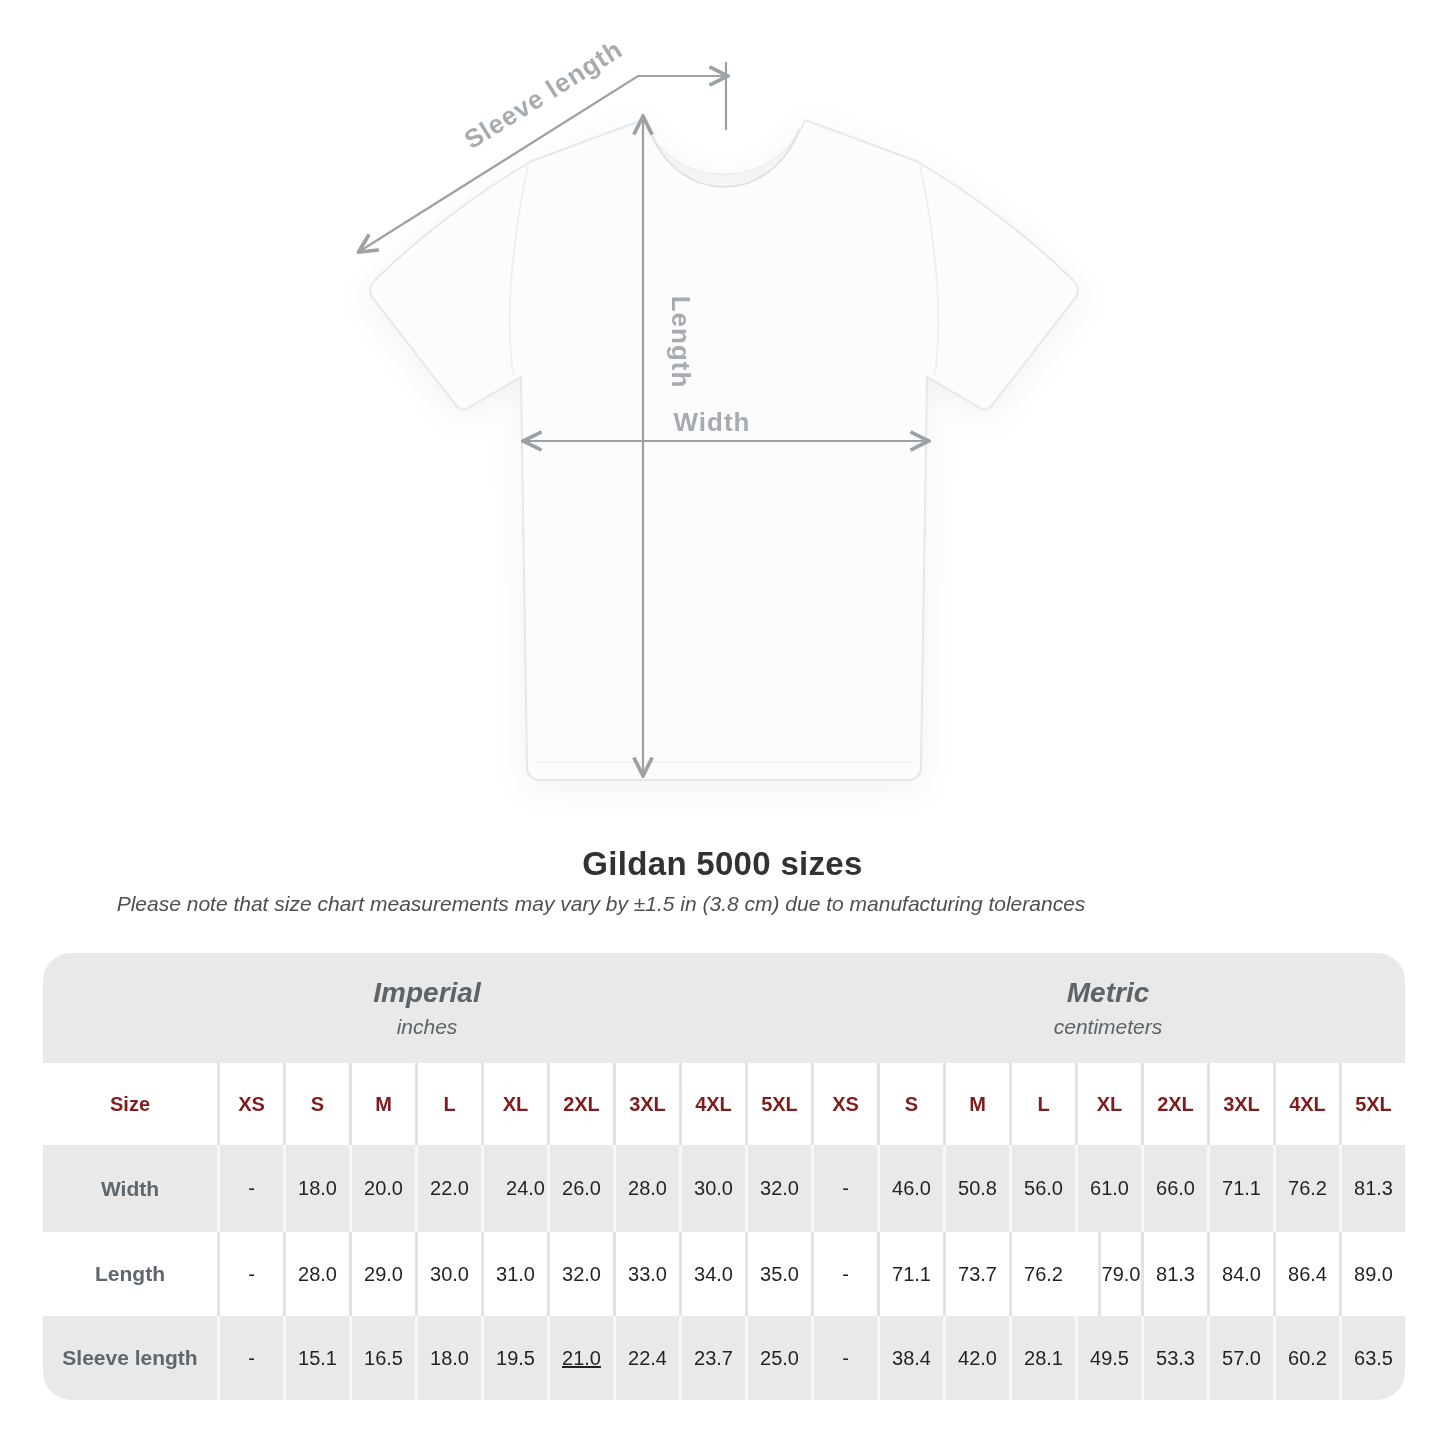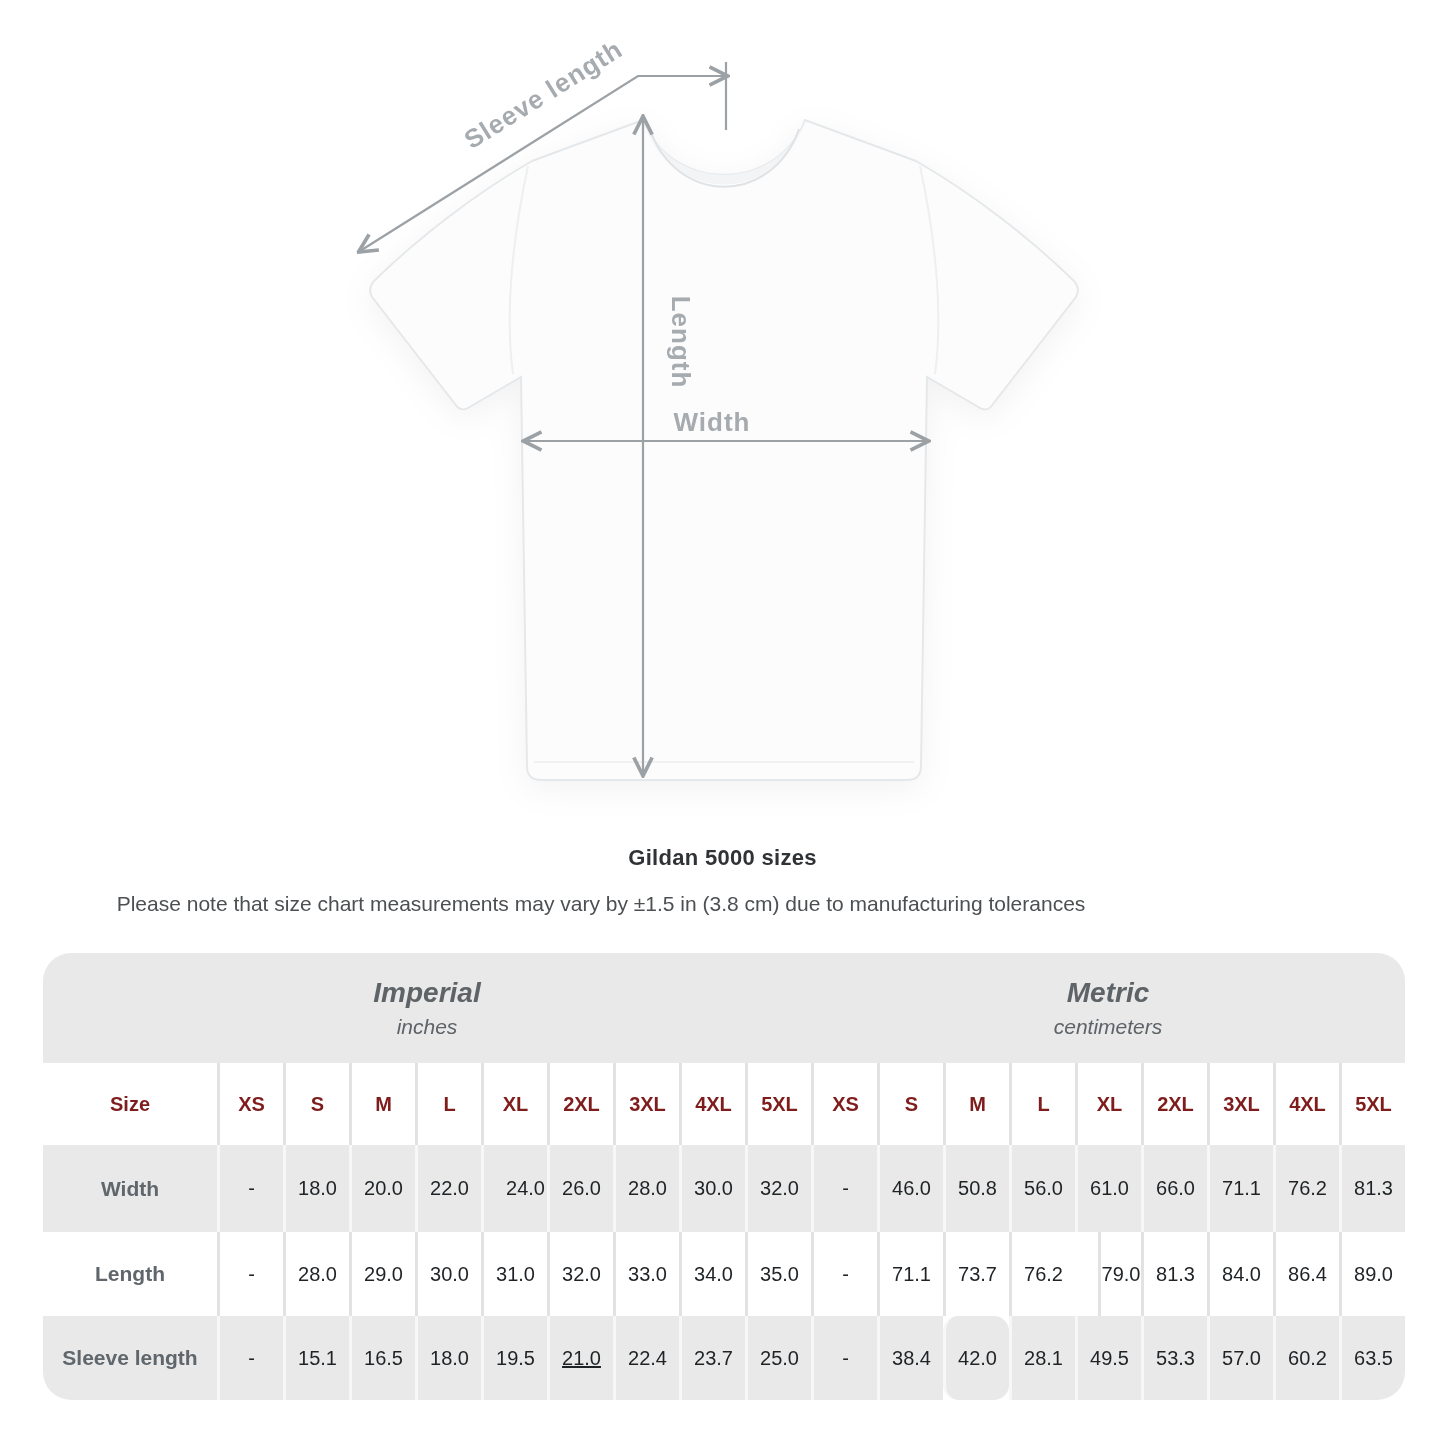--- a/index.html
+++ b/index.html
@@ -5,23 +5,23 @@
   html,body{margin:0;padding:0;background:#fff;}
   body{position:relative;width:1445px;height:1445px;overflow:hidden;
        font-family:"Liberation Sans",sans-serif;}
 
   
   .diagram{position:absolute;left:0;top:0;width:1445px;height:830px;}
   .shirt{filter:drop-shadow(0 8px 16px rgba(0,0,0,0.05));}
 
   
   .page-title{position:absolute;left:0;top:845px;width:1445px;text-align:center;
-    font-size:22px;font-weight:bold;color:#303335;letter-spacing:.3px;}
+    font-size:33px;font-weight:bold;color:#303335;letter-spacing:.3px;}
   .page-note{position:absolute;left:0;top:892px;width:1202px;text-align:center;
-    font-size:21px;color:#4c5053;}
+    font-size:21px;font-style:italic;color:#4c5053;}
 
   
   .size-table{position:absolute;left:43px;top:953px;width:1362px;height:447px;
     border-radius:28px;overflow:hidden;background:#fff;
     display:grid;grid-template-columns:174px repeat(18,1fr);
     grid-template-rows:110px 82px 87px 84px 84px;}
   .cell{display:flex;align-items:center;justify-content:center;}
   .g{background:#e9e9e9;}
   .sw{border-left:3px solid #e2e2e2;}
   .sg{border-left:3px solid #f7f7f7;}
@@ -157,20 +157,20 @@
     <div class="cell val g sg" style="grid-area: 5 / 3;">15.1</div>
     <div class="cell val g sg" style="grid-area: 5 / 4;">16.5</div>
     <div class="cell val g sg" style="grid-area: 5 / 5;">18.0</div>
     <div class="cell val g sg" style="grid-area: 5 / 6;">19.5</div>
     <div class="cell val g sg" style="grid-area: 5 / 7; text-decoration: underline;">21.0</div>
     <div class="cell val g sg" style="grid-area: 5 / 8;">22.4</div>
     <div class="cell val g sg" style="grid-area: 5 / 9;">23.7</div>
     <div class="cell val g sg" style="grid-area: 5 / 10;">25.0</div>
     <div class="cell val g sg" style="grid-area: 5 / 11;">-</div>
     <div class="cell val g sg" style="grid-area: 5 / 12;">38.4</div>
-    <div class="cell val g sg" style="grid-area: 5 / 13; border-radius: 15px;">42.0</div>
+    <div class="cell val g sg" style="grid-area: 5 / 13;">42.0</div>
     <div class="cell val g sg" style="grid-area: 5 / 14;">28.1</div>
     <div class="cell val g sg" style="grid-area: 5 / 15;">49.5</div>
     <div class="cell val g sg" style="grid-area: 5 / 16;">53.3</div>
     <div class="cell val g sg" style="grid-area: 5 / 17;">57.0</div>
     <div class="cell val g sg" style="grid-area: 5 / 18;">60.2</div>
     <div class="cell val g sg" style="grid-area: 5 / 19;">63.5</div>
   </div>
 
 </body></html>

